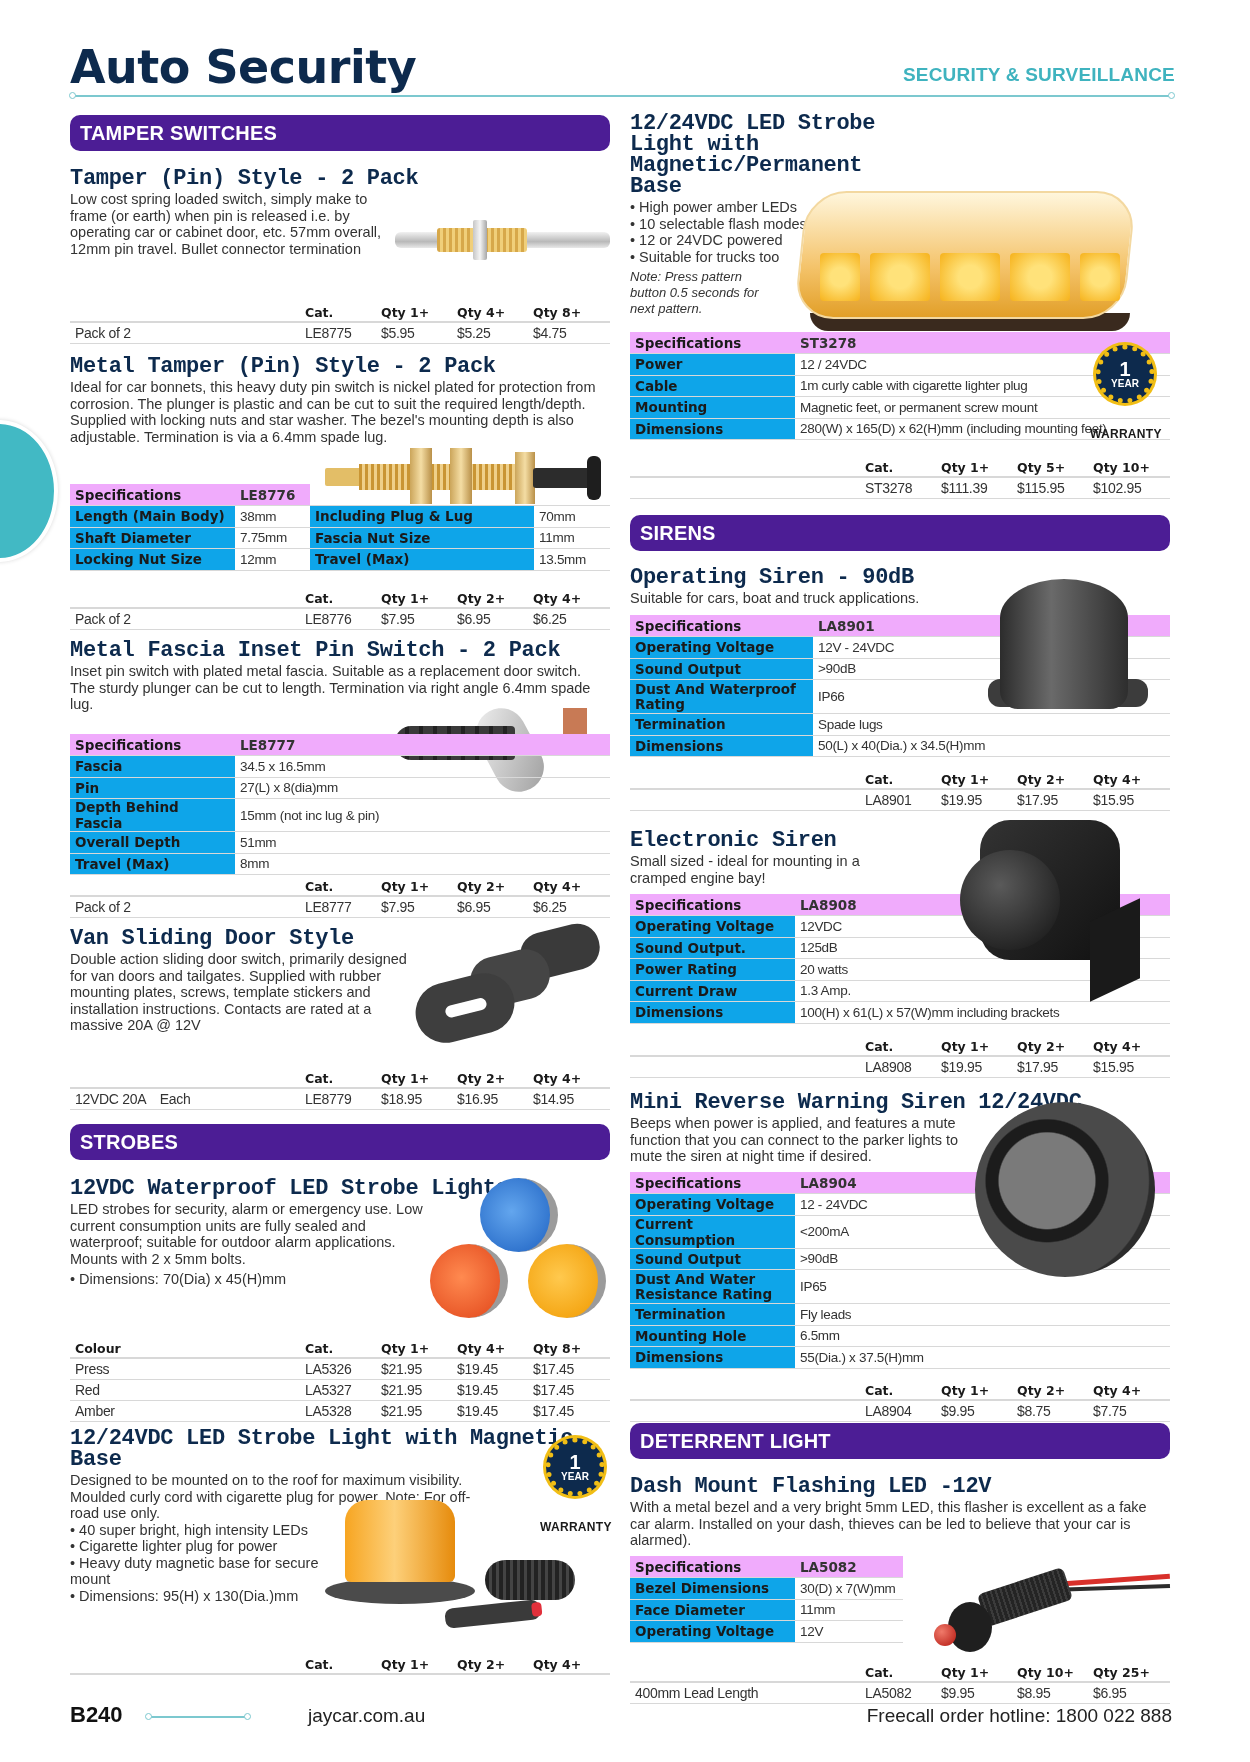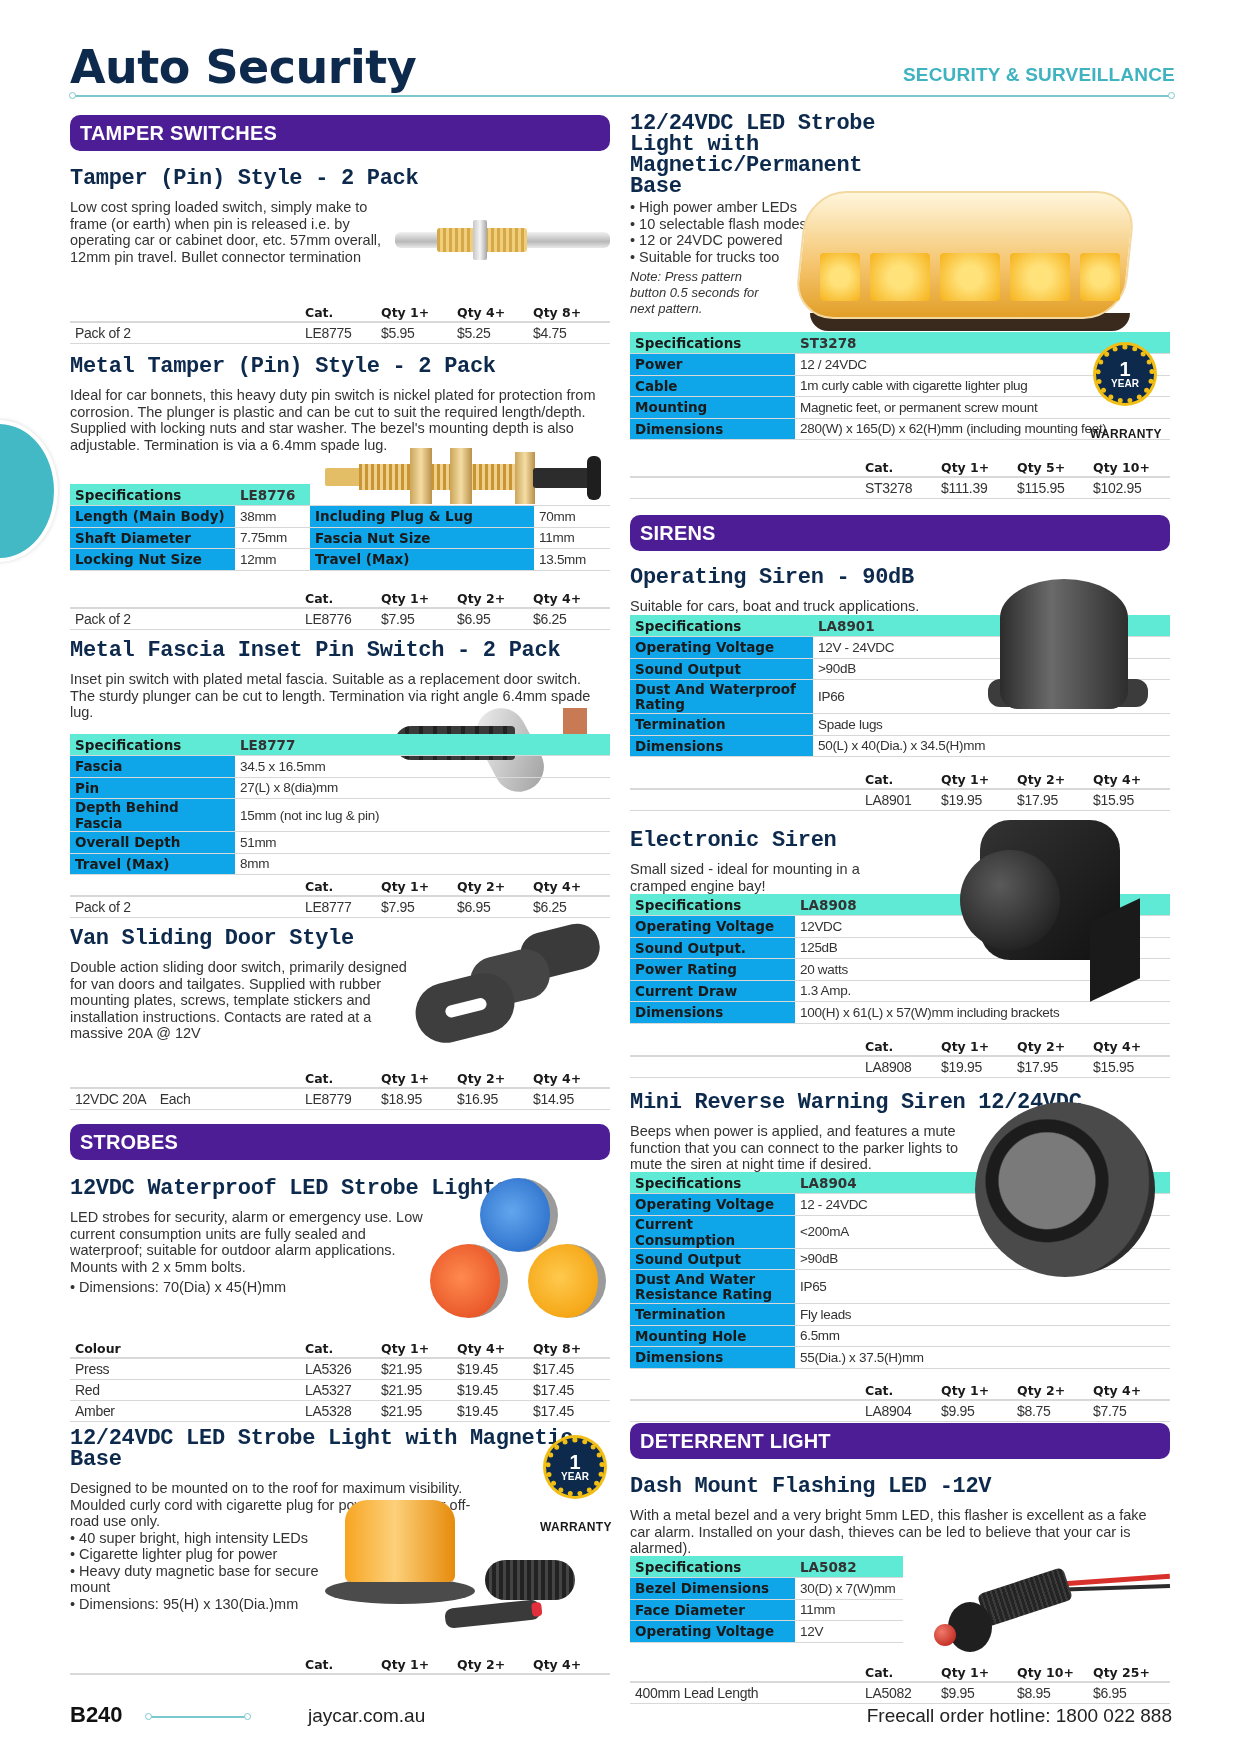--- a/index.html
+++ b/index.html
@@ -11,30 +11,30 @@
   .top-rule { position: absolute; left: 72px; top: 95px; width: 1100px; height: 2px; background: #7cc8cf; }
   .top-rule .dot-l, .top-rule .dot-r { position: absolute; top: -3px; width: 7px; height: 7px; border: 1.5px solid #7cc8cf; border-radius: 50%; background: #fff; }
   .top-rule .dot-l { left: -3px; } .top-rule .dot-r { right: -3px; }
 
   .side-tab { position: absolute; left: -60px; top: 420px; width: 118px; height: 142px; border-radius: 50%; background: #42b9c4; border: 4px solid #fff; box-shadow: 0 0 4px rgba(0,0,0,0.15); }
 
   .banner { position: absolute; height: 36px; border-radius: 10px; background: #4c1d95; color: #fff; font-weight: 700; font-size: 20px; padding: 7px 10px; font-family: "Liberation Sans", sans-serif; letter-spacing: 0.2px; }
 
   .prod { position: absolute; width: 540px; }
   .prod-title { font-size: 22px; font-weight: 700; color: #0d2a4d; line-height: 21px; font-family: Liberation Mono, monospace; letter-spacing: -0.3px; }
-  .prod-desc { font-size: 14.5px; line-height: 16.5px; color: #333; margin-top: 10px; }
+  .prod-desc { font-size: 14.5px; line-height: 16.5px; color: #333; margin-top: 2px; }
   .prod-desc ul { list-style: none; }
   .prod-desc li::before { content: "• "; }
   .prod-note { font-style: italic; font-size: 13px; line-height: 16px; color: #333; margin-top: 4px; }
 
   table { border-collapse: collapse; width: 100%; font-size: 14px; }
   .spec td { height: 21.5px; border-bottom: 1px solid #d8d8d8; padding: 0 5px; vertical-align: middle; }
   .spec td.k { background: #0ea5e9; font-weight: 700; color: #1a1a1a; font-family: "DejaVu Sans", sans-serif; font-size: 13.5px; }
   .spec td.v { font-family: "Liberation Sans", sans-serif; font-size: 13.5px; color: #333; letter-spacing: -0.3px; }
-  .spec tr.hd td { background: #5eead4; }
+  .spec tr.hd td { background: #f0abfc; }
   .spec tr.hd td.v { font-weight: 700; font-family: "DejaVu Sans", sans-serif; letter-spacing: 0; }
 
   .price { margin-top: 12px; }
   .price th { text-align: left; font-size: 12.5px; font-weight: 700; font-family: "DejaVu Sans", sans-serif; color: #1a1a1a; height: 18px; border-bottom: 2px solid #d8d8d8; padding: 0 5px; }
   .price td { font-size: 14px; height: 21px; padding: 0 5px; border-bottom: 1px solid #d8d8d8; color: #333; letter-spacing: -0.3px; }
   .price .c1 { width: 230px; } .price .c2 { width: 76px; } .price .c3 { width: 76px; } .price .c4 { width: 76px; }
 
   
   .img { position: absolute; }
   .pin-img { width: 215px; height: 40px; }

